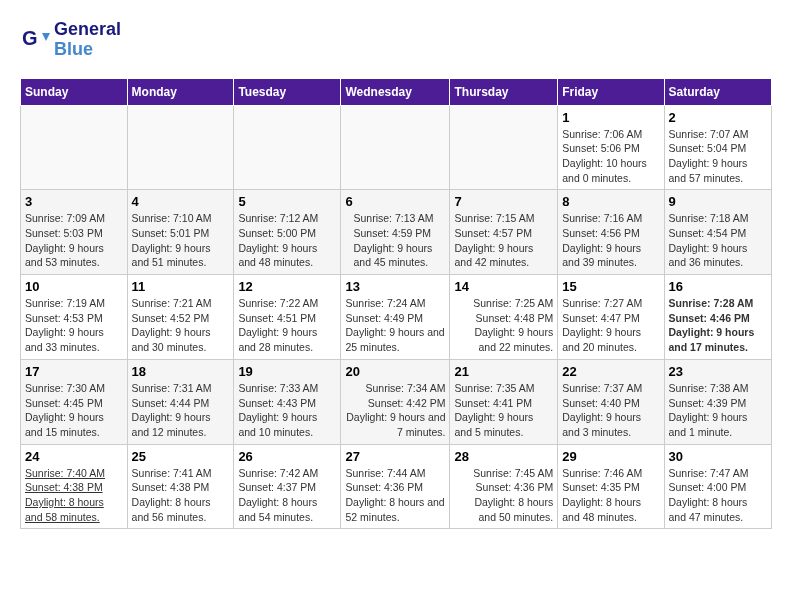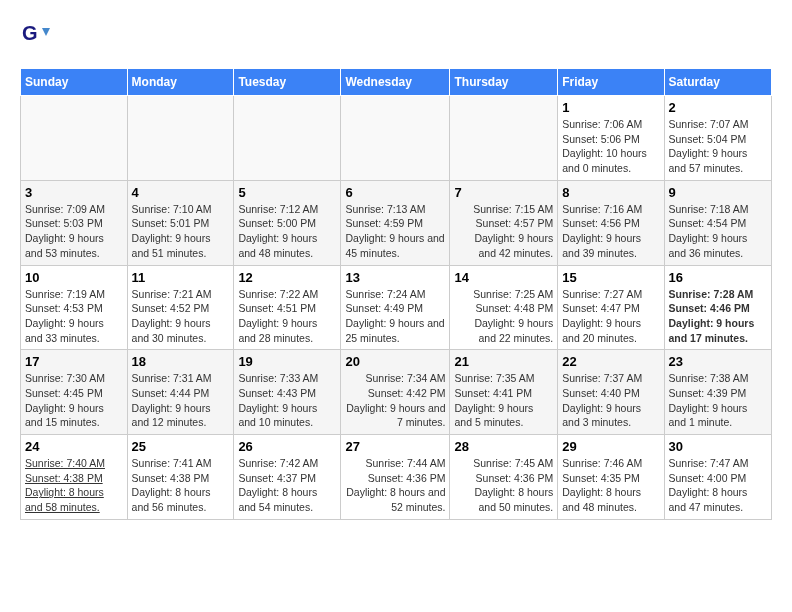--- a/index.html
+++ b/index.html
@@ -41,21 +41,21 @@
     .location-title {
       font-size: 16px;
       color: #333;
     }
     .calendar {
       width: 100%;
       border-collapse: collapse;
       font-size: 11px;
     }
     .calendar th {
-      background: #3b82f6;
+      background: #4c1d95;
       color: #fff;
       padding: 6px 4px;
       text-align: left;
       font-size: 12px;
       border: 1px solid #fff;
     }
     .calendar td {
       border: 1px solid #ccc;
       vertical-align: top;
       padding: 4px;
@@ -92,20 +92,24 @@
   </style>
 </head>
 <body>
 
 <div class="top-row">
   <div class="header-logo">
     <svg class="logo-icon" viewBox="0 0 30 30">
       <text x="2" y="20" font-size="20" fill="#1a1a7e" font-weight="bold">G</text>
       <polygon points="22,8 30,8 26,16" fill="#4488cc"></polygon>
     </svg>
+    <div>
+      <div class="logo-text">General</div>
+      <div class="logo-text logo-blue">Blue</div>
+    </div>
   </div>
   <div class="title-section">
     <div class="month-title"></div>
     <div class="location-title"></div>
   </div>
 </div>
 
 <table class="calendar">
   <thead>
     <tr id="header-row">
@@ -152,27 +156,27 @@
 Daylight: 9 hours and 51 minutes.</div>
         </td>
         <td>
           <span class="day-number">5</span>
           <div class="day-info" style="white-space: pre-line;">Sunrise: 7:12 AM
 Sunset: 5:00 PM
 Daylight: 9 hours and 48 minutes.</div>
         </td>
         <td>
           <span class="day-number">6</span>
-          <div class="day-info" style="white-space: pre-line;">Sunrise: 7:13 AM
+          <div class="day-info" style="white-space: pre-line; margin-left: 8px;">Sunrise: 7:13 AM
 Sunset: 4:59 PM
 Daylight: 9 hours and 45 minutes.</div>
         </td>
         <td>
           <span class="day-number">7</span>
-          <div class="day-info" style="white-space: pre-line; text-align: right;">Sunrise: 7:15 AM
+          <div class="day-info" style="white-space: pre-line;">Sunrise: 7:15 AM
 Sunset: 4:57 PM
 Daylight: 9 hours and 42 minutes.</div>
         </td>
         <td>
           <span class="day-number">8</span>
           <div class="day-info" style="white-space: pre-line;">Sunrise: 7:16 AM
 Sunset: 4:56 PM
 Daylight: 9 hours and 39 minutes.</div>
         </td>
         <td>
@@ -284,21 +288,21 @@
 Daylight: 8 hours and 56 minutes.</div>
         </td>
         <td>
           <span class="day-number">26</span>
           <div class="day-info" style="white-space: pre-line;">Sunrise: 7:42 AM
 Sunset: 4:37 PM
 Daylight: 8 hours and 54 minutes.</div>
         </td>
         <td>
           <span class="day-number">27</span>
-          <div class="day-info" style="white-space: pre-line; text-align: right;">Sunrise: 7:44 AM
+          <div class="day-info" style="white-space: pre-line;">Sunrise: 7:44 AM
 Sunset: 4:36 PM
 Daylight: 8 hours and 52 minutes.</div>
         </td>
         <td>
           <span class="day-number">28</span>
           <div class="day-info" style="white-space: pre-line; text-align: right;">Sunrise: 7:45 AM
 Sunset: 4:36 PM
 Daylight: 8 hours and 50 minutes.</div>
         </td>
         <td>

